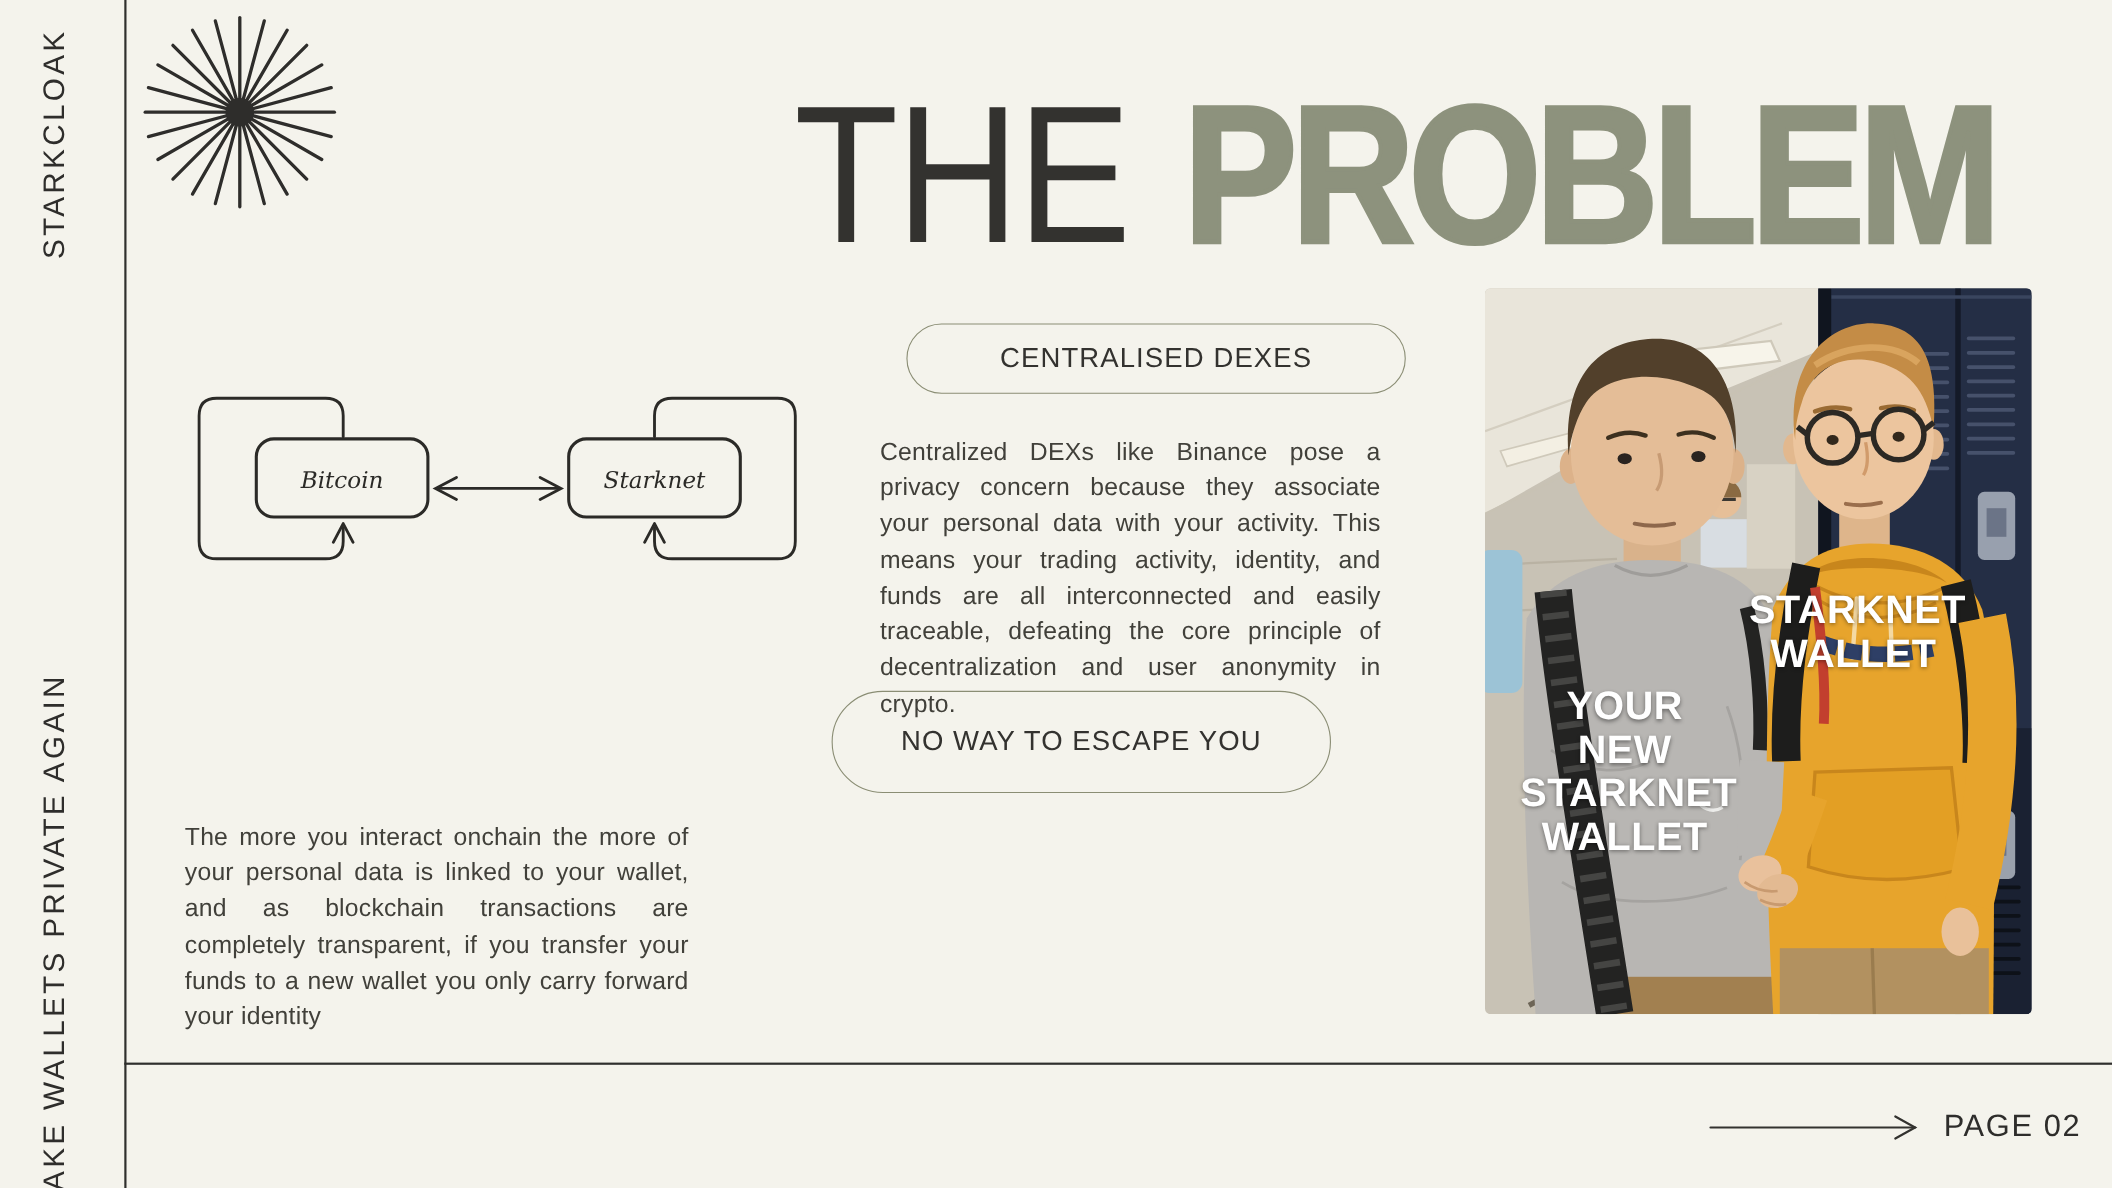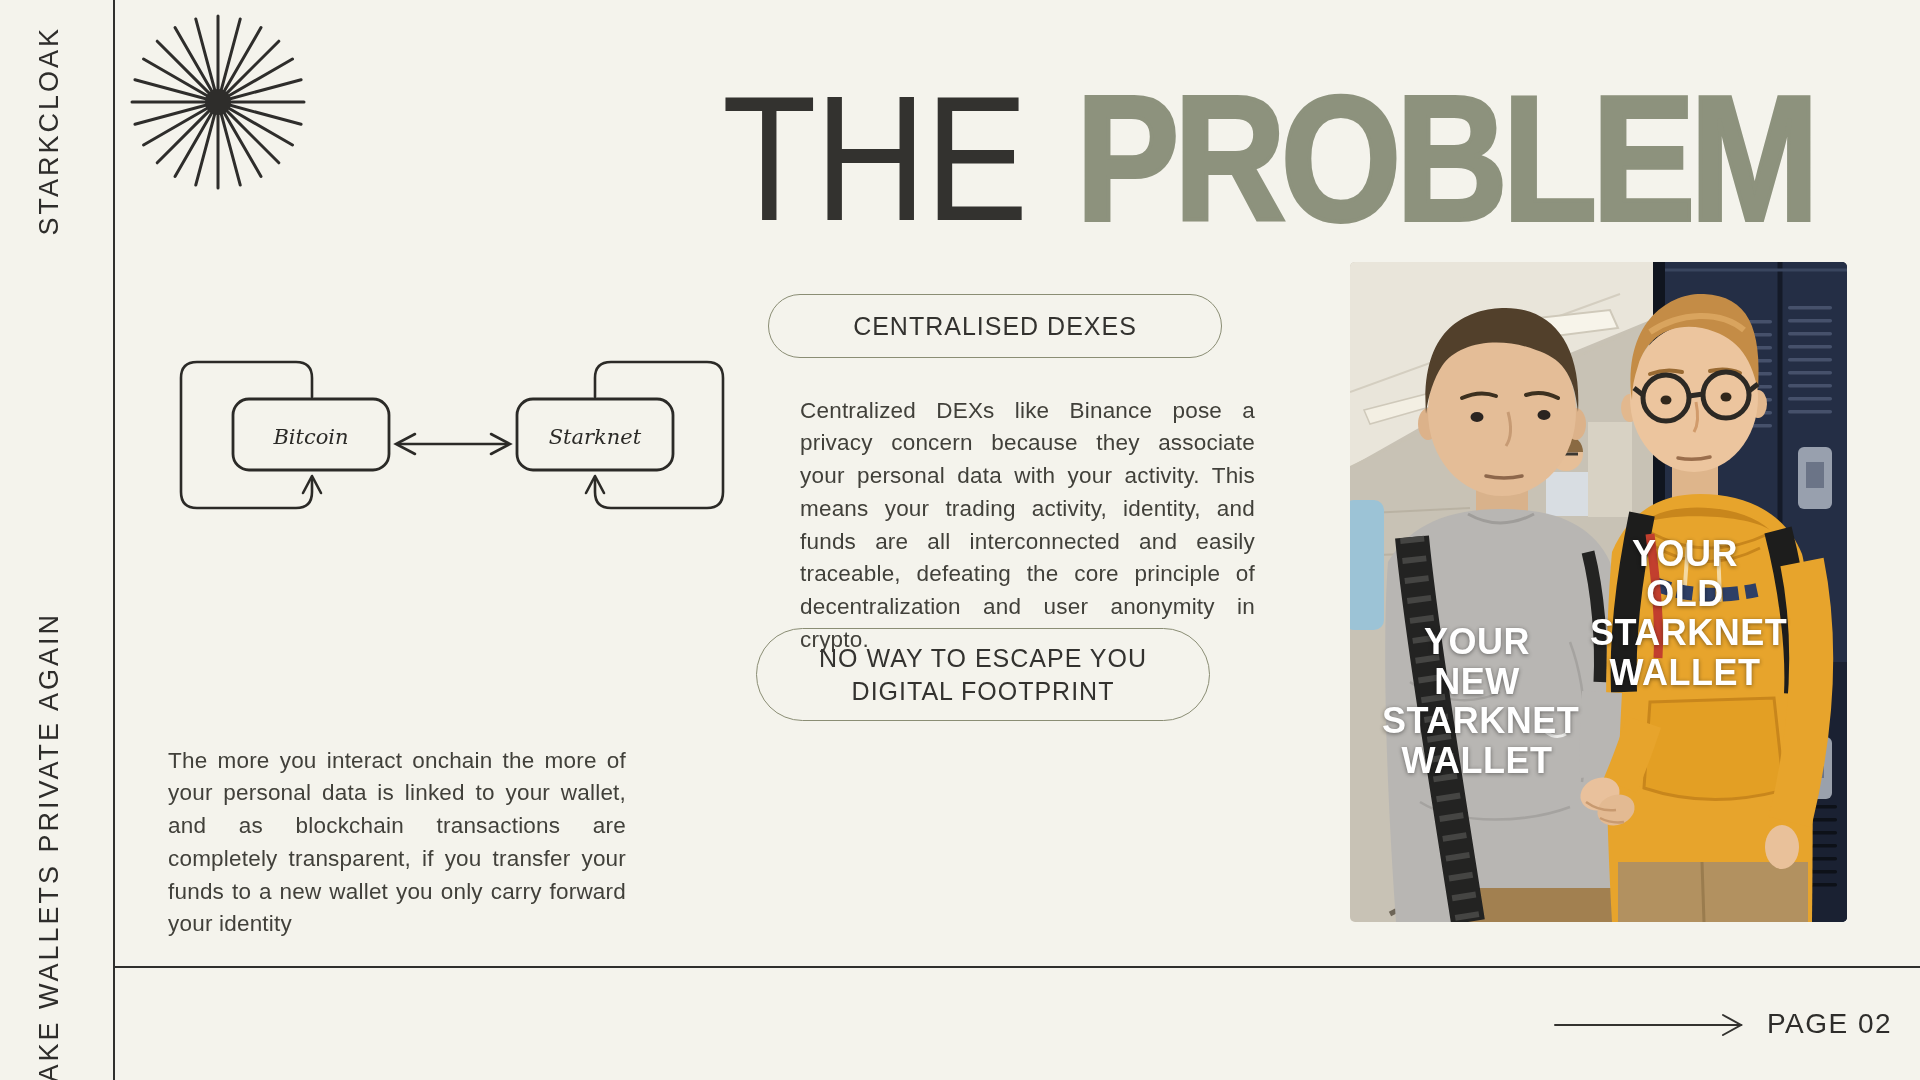--- a/index.html
+++ b/index.html
@@ -28,21 +28,21 @@
   .diagram{position:absolute;left:170px;top:352px;width:580px;height:170px;}
   .diagram text{font-family:"DejaVu Serif",serif;font-style:italic;font-size:21px;fill:#2b2a27;}
   
   .pill{
     position:absolute;border:1.5px solid #8a8d74;border-radius:999px;
     display:flex;flex-direction:column;align-items:center;justify-content:center;
     color:#33322f;font-size:25px;letter-spacing:1px;text-align:center;line-height:1.3;
     background:transparent;
   }
   .pill-wallet{left:171px;top:608px;width:451px;height:64px;}
-  .pill-dexes{left:768px;top:294px;width:452px;height:62px;}
+  .pill-dexes{left:824px;top:294px;width:452px;height:62px;}
   .pill-footprint{left:756px;top:628px;width:452px;height:91px;text-align:right;}
   
   .body-text{
     position:absolute;font-size:22.5px;line-height:32.8px;color:#41403a;
     text-align:justify;text-align-last:left;letter-spacing:0.2px;
   }
   .p-wallet{left:168px;top:722px;width:458px;}
   .p-dexes{left:800px;top:372px;width:455px;}
   .p-footprint{left:800px;top:752px;width:455px;}
   
@@ -129,21 +129,20 @@
 
   <p class="body-text p-wallet">The more you interact onchain the more of your personal data is linked to your wallet, and as blockchain transactions are completely transparent, if you transfer your funds to a new wallet you only carry forward your identity</p>
 
   <div class="pill pill-dexes">
     <span>CENTRALISED DEXES</span>
   </div>
   <p class="body-text p-dexes">Centralized DEXs like Binance pose a privacy concern because they associate your personal data with your activity. This means your trading activity, identity, and funds are all interconnected and easily traceable, defeating the core principle of decentralization and user anonymity in crypto.</p>
 
   <div class="pill pill-footprint">
     <span>NO WAY TO ESCAPE YOU</span>
-    <span>DIGITAL FOOTPRINT</span>
   </div>
 
   <div class="photo">
     <svg width="497" height="660" viewBox="0 0 497 660">
 
       <rect x="0" y="0" width="497" height="660" fill="#c8c2b5"></rect>
       <line x1="0" y1="252" x2="120" y2="246" stroke="#b9b2a3" stroke-width="2"></line>
       <line x1="0" y1="294" x2="110" y2="290" stroke="#b9b2a3" stroke-width="2"></line>
 
       <polygon points="0,0 497,0 497,36 320,50 150,120 0,205" fill="#e9e5da"></polygon>
@@ -301,21 +300,20 @@
         <path d="M250,556 q12,6 24,4" stroke="#c89a70" stroke-width="2.5" fill="none"></path>
       </g>
     </svg>
 
     <div class="meme-label meme-new">
       <span>YOUR NEW</span>
       <span>STARKNET</span>
       <span>WALLET</span>
     </div>
     <div class="meme-label meme-old">
-      <span>YOUR OLD</span>
       <span>STARKNET</span>
       <span>WALLET</span>
     </div>
   </div>
 
   <div class="footer-rule"></div>
   <svg class="footer-arrow" viewBox="0 0 192 30">
     <g fill="none" stroke="#33322f" stroke-width="2" stroke-linecap="round">
       <line x1="2" y1="15" x2="188" y2="15"></line>
       <path d="M 170,5 L 188,15 L 170,25"></path>

